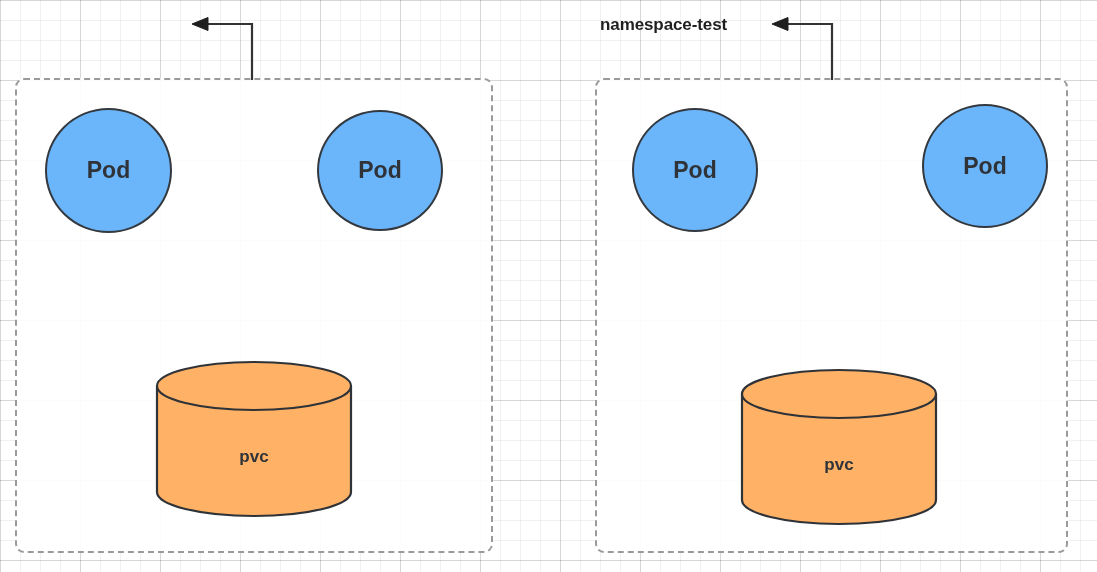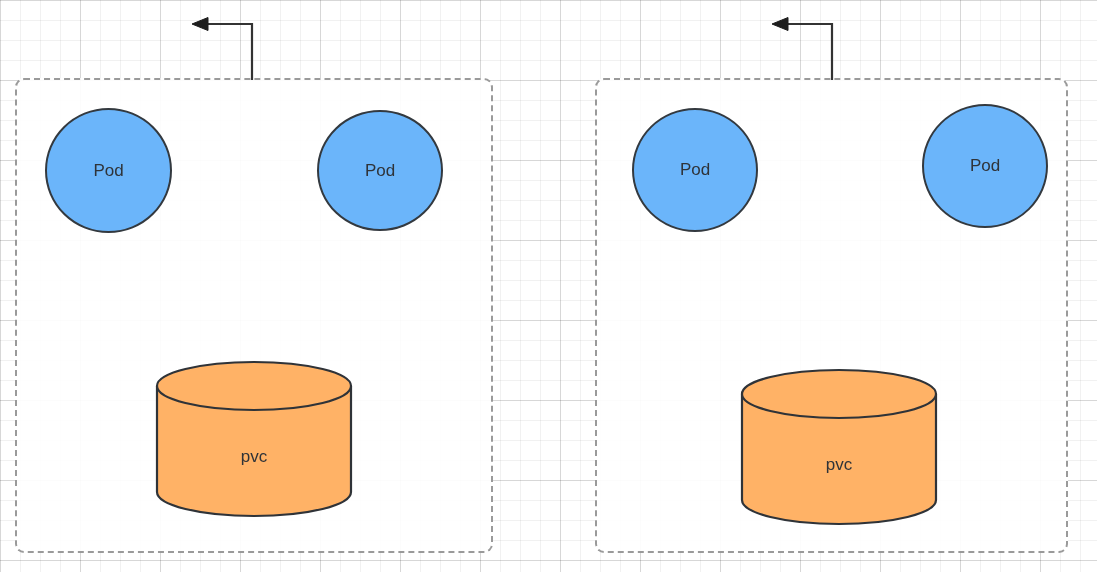--- a/index.html
+++ b/index.html
@@ -62,42 +62,42 @@
     box-sizing: border-box;
     border-radius: 50%;
     background: #6bb5fa;
     border: 2px solid #33393f;
     display: flex;
     align-items: center;
     justify-content: center;
   }
   .pod-label {
     font-family: "Liberation Sans", sans-serif;
-    font-size: 17px;
-    font-weight: normal;
+    font-size: 23px;
+    font-weight: bold;
     color: #2f3338;
     pointer-events: none;
   }
 
   
   .pvc {
     position: absolute;
   }
   .pvc svg {
     display: block;
     overflow: visible;
   }
   .pvc-label {
     position: absolute;
     left: 0;
     right: 0;
     text-align: center;
     font-family: "Liberation Sans", sans-serif;
     font-size: 17px;
-    font-weight: normal;
+    font-weight: bold;
     color: #2f3338;
     pointer-events: none;
   }
 </style>
 </head>
 <body>
 
 <div id="canvas">
 
   <div class="ns-box" style="left:15px; top:78px; width:478px; height:475px;"></div>
@@ -119,20 +119,21 @@
   <div class="pvc" style="left:155px; top:360px; width:198px; height:158px;">
     <svg width="198" height="158" viewBox="0 0 198 158">
       <path d="M 2 26 L 2 132 A 97 24 0 0 0 196 132 L 196 26 Z" fill="#ffb266" stroke="#2f3338" stroke-width="2.2" stroke-linejoin="round"></path>
       <ellipse cx="99" cy="26" rx="97" ry="24" fill="#ffb266" stroke="#2f3338" stroke-width="2.2"></ellipse>
     </svg>
     <span class="pvc-label" style="top:87px;">pvc</span>
   </div>
 
   <div class="ns-box" style="left:595px; top:78px; width:473px; height:475px;"></div>
 
+  <div class="ns-label" style="left:600px; top:15px;">namespace-test</div>
 
   <svg class="arrow-svg" style="left:770px; top:12px;" width="80" height="72" viewBox="0 0 80 72">
     <path d="M 62 68 L 62 12 L 16 12" fill="none" stroke="#333333" stroke-width="2.2" stroke-linecap="butt" stroke-linejoin="miter"></path>
     <path d="M 2 12 L 18 5.5 L 18 18.5 Z" fill="#1e1e1e" stroke="#1e1e1e" stroke-width="1"></path>
   </svg>
 
   <div class="pod" style="left:632px; top:108px; width:126px; height:124px;">
     <span class="pod-label">Pod</span>
   </div>
 

